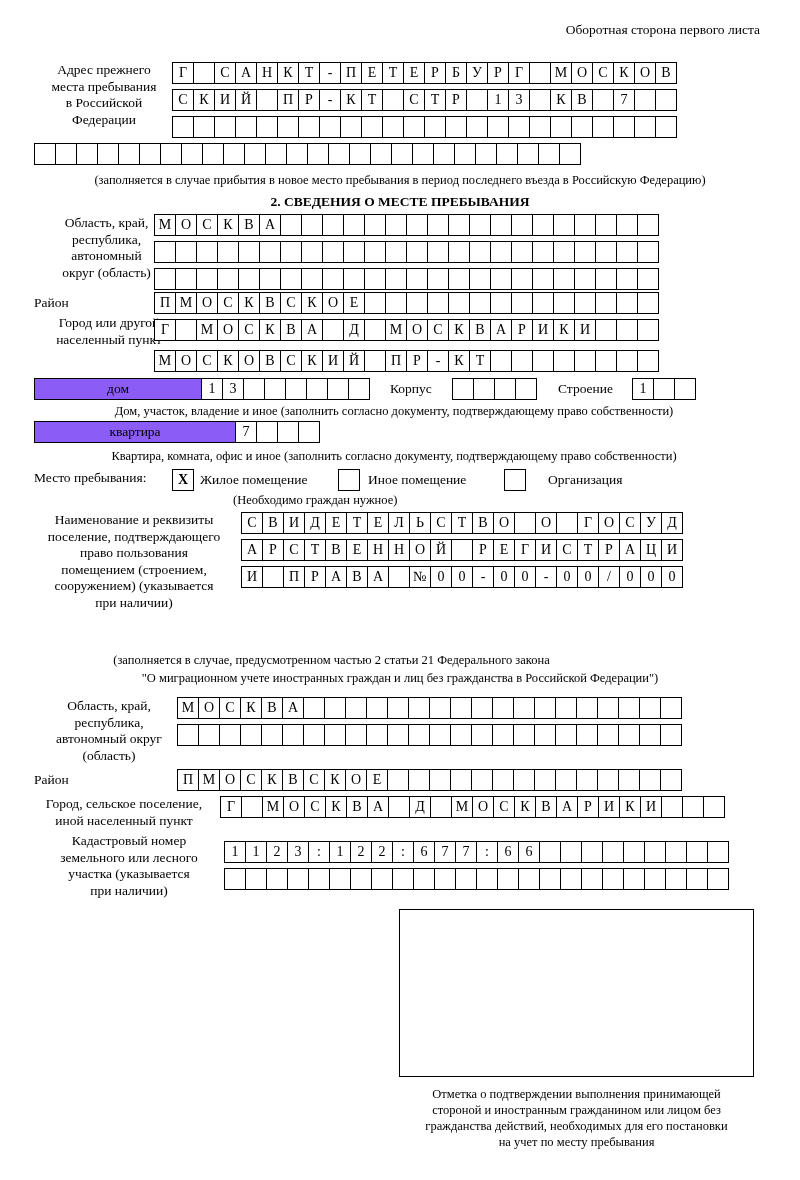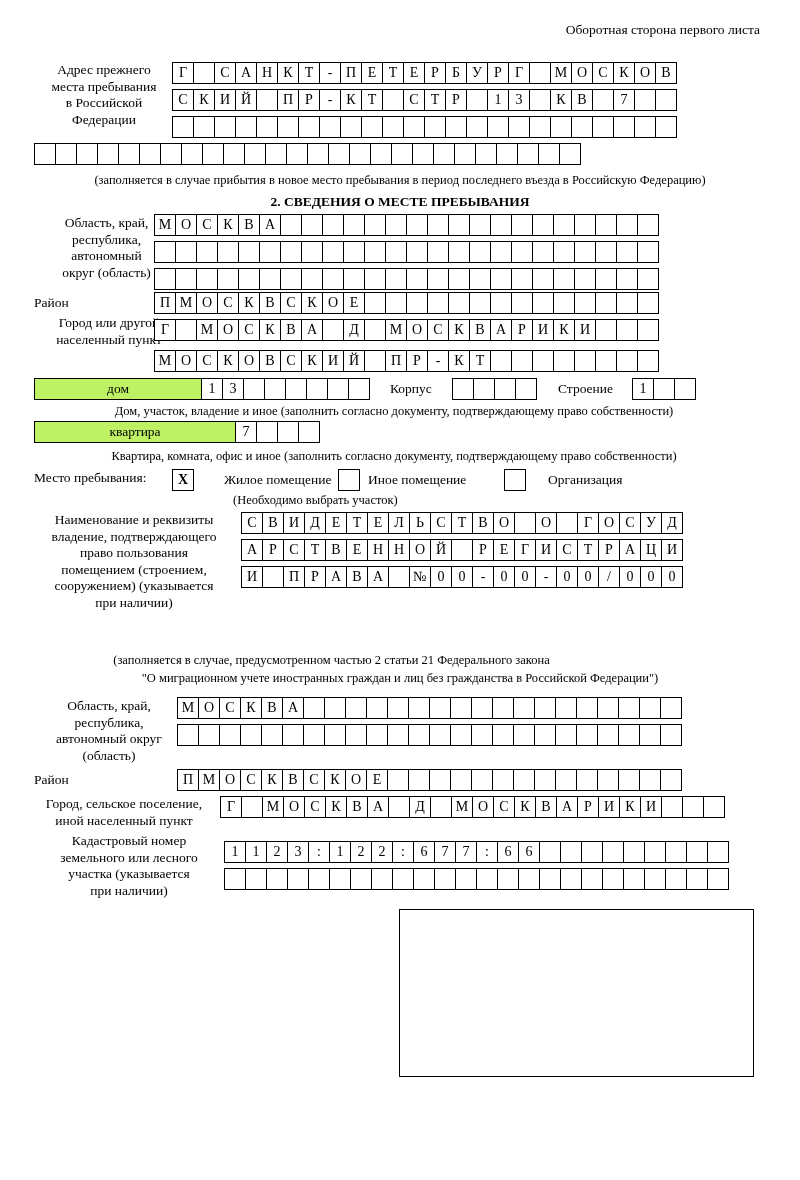--- a/index.html
+++ b/index.html
@@ -47,21 +47,21 @@
 
   .labelbox { position: absolute; font-size: 13.5px; line-height: 16.5px; text-align: center; }
 
   .wbox {
     border: 1px solid #000;
     height: 22px;
     display: flex;
     align-items: center;
     justify-content: center;
     font-size: 13.5px;
-    background: #bef264;
+    background: #8b5cf6;
   }
   .note { font-size: 12.5px; }
   .tick { font-weight: bold; font-size: 14px; }
 
   .bigbox {
     position: absolute;
     border: 1px solid #000;
     background: #fff;
   }
   .footnote {
@@ -399,30 +399,30 @@
   <div class="row cells" id="fl-r1" style="left:235px; top:421px;">
       <div class="cell">7</div>
       <div class="cell"></div>
       <div class="cell"></div>
       <div class="cell"></div>
     </div>
   <div class="labelbox note" style="left:34px; top:448px; width:720px;">Квартира, комната, офис и иное (заполнить согласно документу, подтверждающему право собственности)</div>
 
   <div class="labelbox" style="left:34px; top:470px;">Место пребывания:</div>
   <div class="cell tick" style="position:absolute; left:172px; top:469px;">X</div>
-  <div class="labelbox" style="left:200px; top:472px;margin-left:24px;">Жилое помещение</div>
+  <div class="labelbox" style="left:200px; top:472px;">Жилое помещение</div>
   <div class="cell" style="position:absolute; left:338px; top:469px;"></div>
   <div class="labelbox" style="left:368px; top:472px;">Иное помещение</div>
   <div class="cell" style="position:absolute; left:504px; top:469px;"></div>
   <div class="labelbox" style="left:548px; top:472px;">Организация</div>
-  <div class="labelbox note" style="left:233px; top:492px;">(Необходимо выбрать участок)</div>
+  <div class="labelbox note" style="left:233px; top:492px;">(Необходимо граждан нужное)</div>
 
   <div class="labelbox" style="left:34px; top:512px; width:200px;">
     <div>Наименование и реквизиты</div>
-    <div>владение, подтверждающего</div>
+    <div>поселение, подтверждающего</div>
     <div>право пользования</div>
     <div>помещением (строением,</div>
     <div>сооружением) (указывается</div>
     <div>при наличии)</div>
   </div>
   <div class="row cells" id="dc-r1" style="left:241px; top:512px;">
       <div class="cell">С</div>
       <div class="cell">В</div>
       <div class="cell">И</div>
       <div class="cell">Д</div>
@@ -665,14 +665,20 @@
       <div class="cell"></div>
       <div class="cell"></div>
       <div class="cell"></div>
       <div class="cell"></div>
       <div class="cell"></div>
       <div class="cell"></div>
       <div class="cell"></div>
     </div>
 
   <div class="bigbox" style="left:399px; top:909px; width:355px; height:168px;"></div>
+  <div class="footnote" style="left:389px; top:1086px; width:375px;">
+    <div>Отметка о подтверждении выполнения принимающей</div>
+    <div>стороной и иностранным гражданином или лицом без</div>
+    <div>гражданства действий, необходимых для его постановки</div>
+    <div>на учет по месту пребывания</div>
+  </div>
 
 </div>
 
 </body></html>

